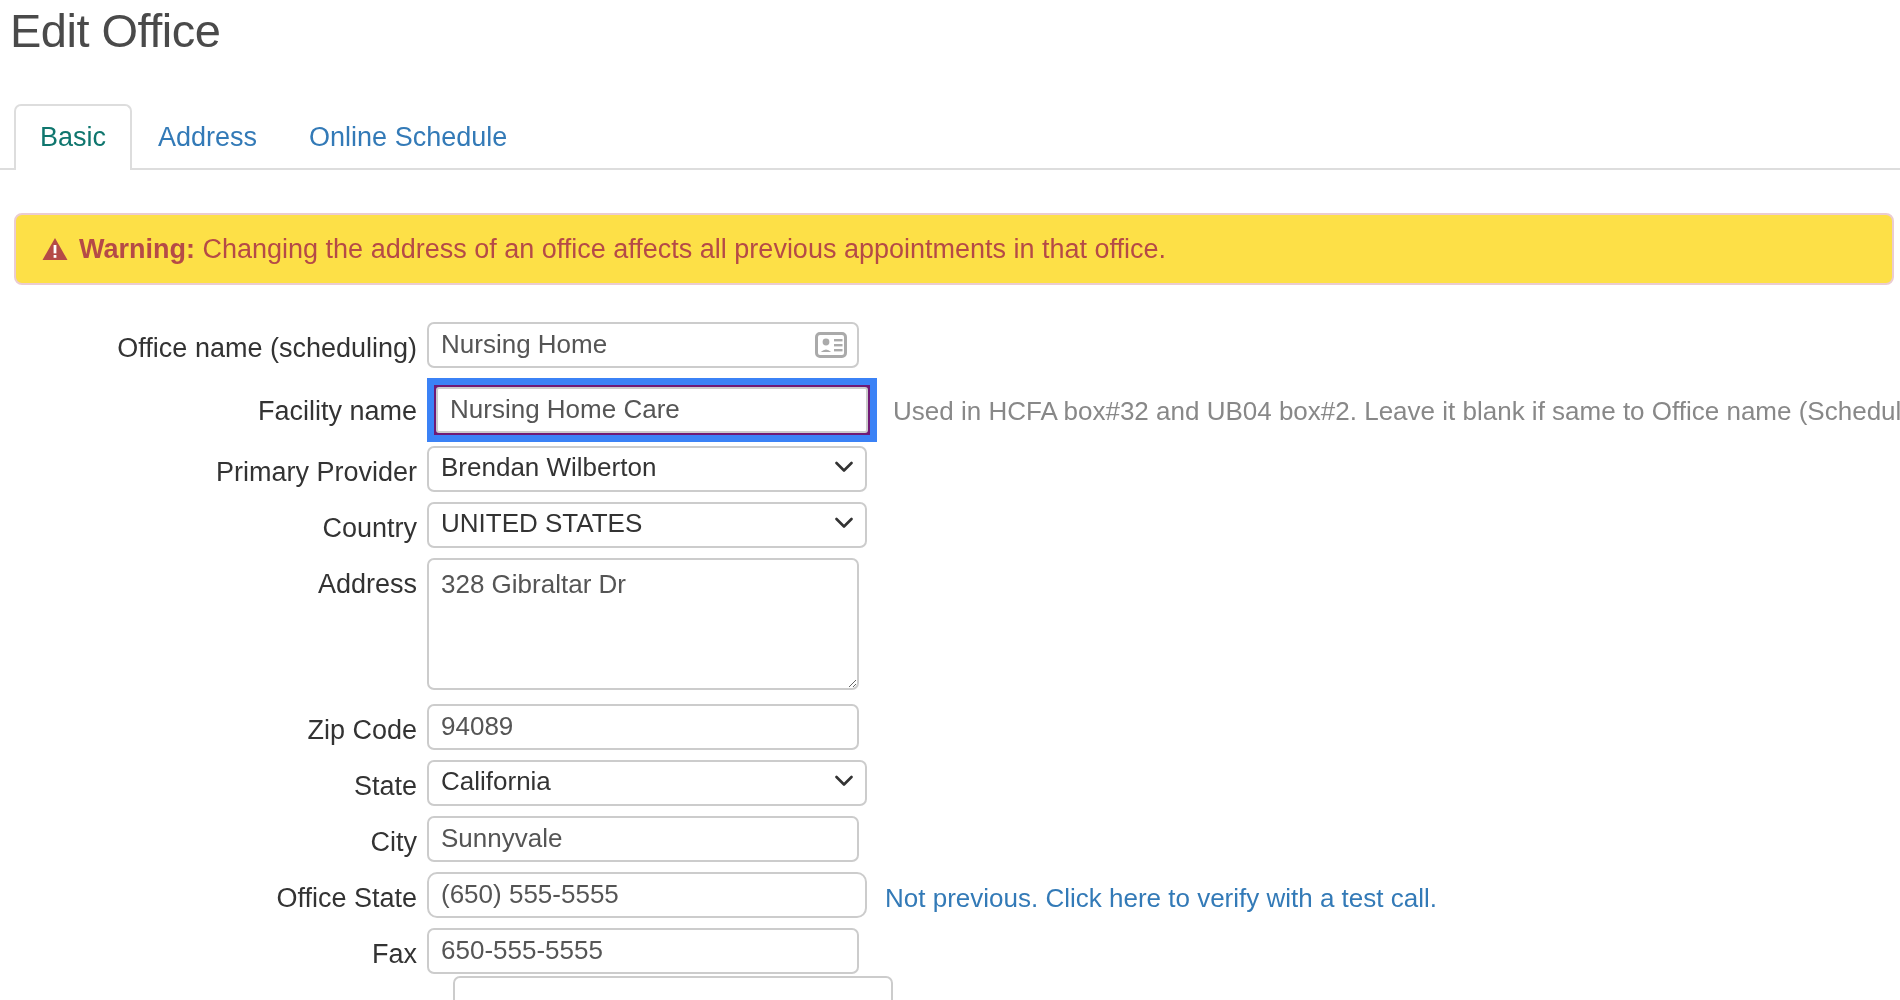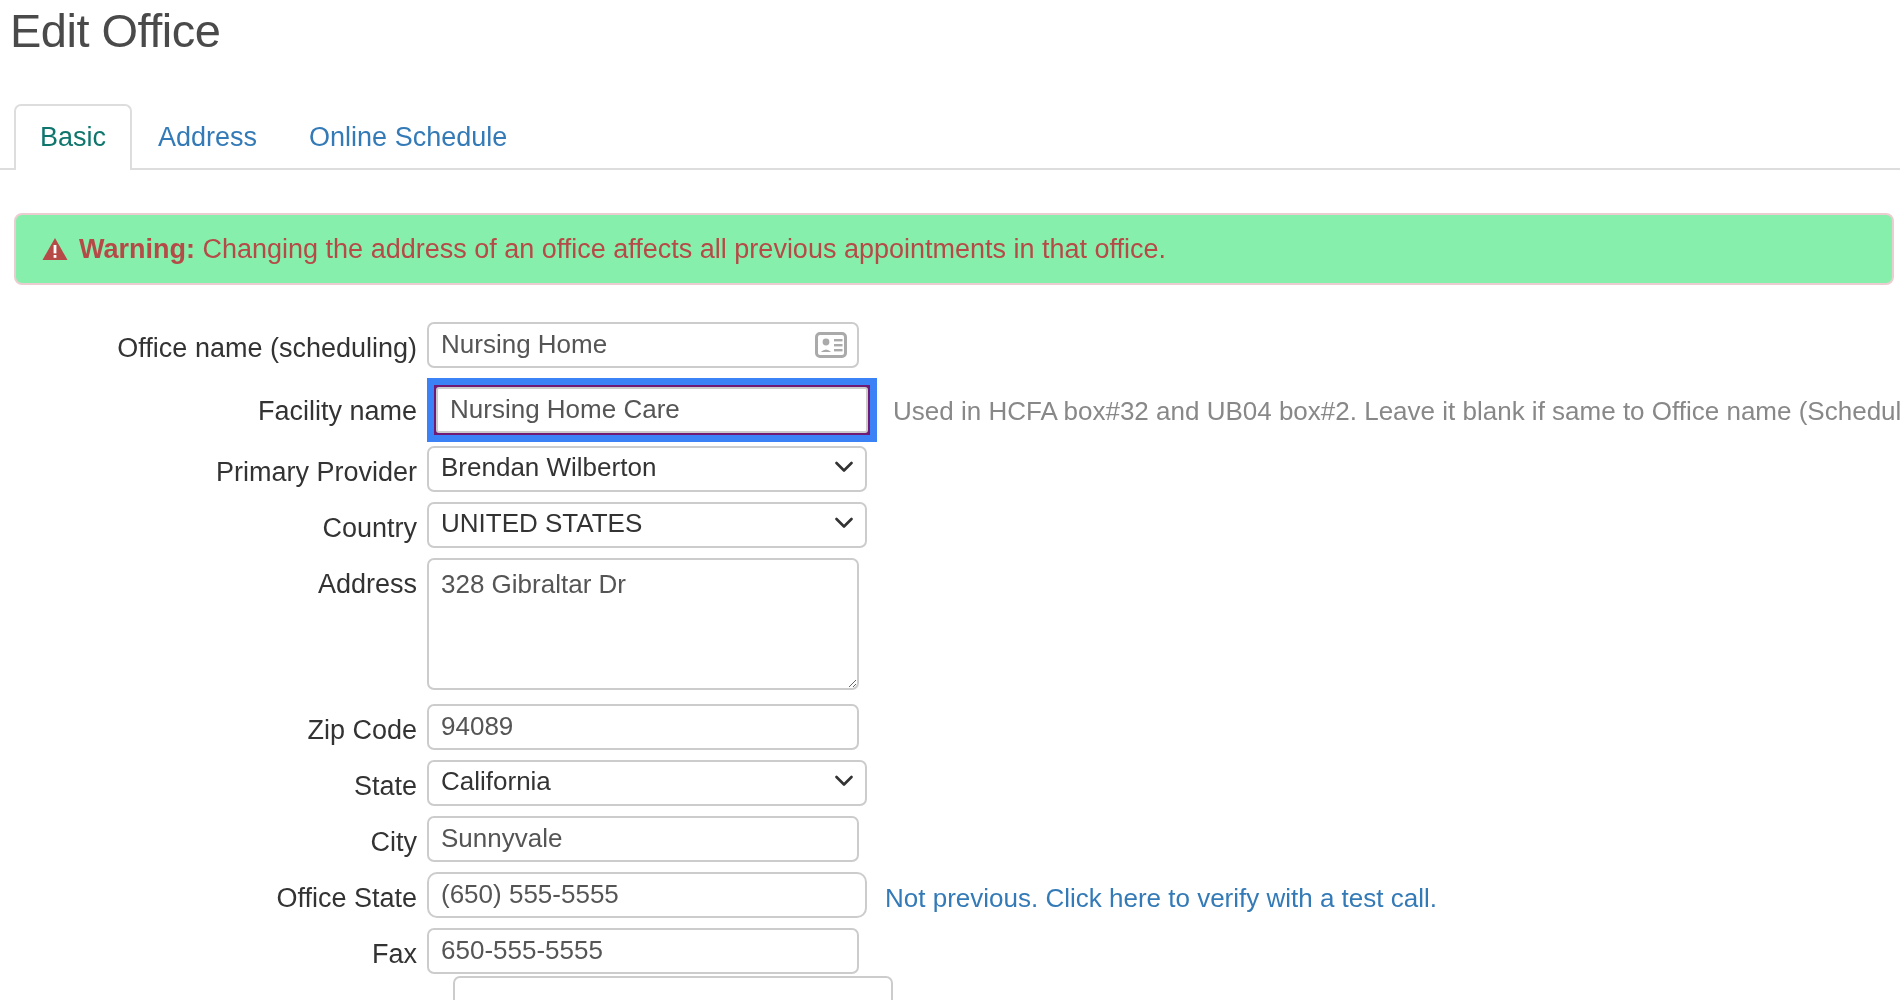--- a/index.html
+++ b/index.html
@@ -57,21 +57,21 @@
     margin-bottom: -2px;
     padding-bottom: 19px;
   }
 
   
   .alert {
     position: absolute;
     left: 14px; top: 213px;
     width: 1880px;
     min-height: 72px;
-    background: #86efac;
+    background: #fde047;
     border: 2px solid #ebccd1;
     border-radius: 8px;
     display: flex;
     align-items: center;
     padding: 0 26px;
   }
   .alert-icon {
     width: 26px; height: 24px;
     margin-right: 11px;
     flex: 0 0 auto;

